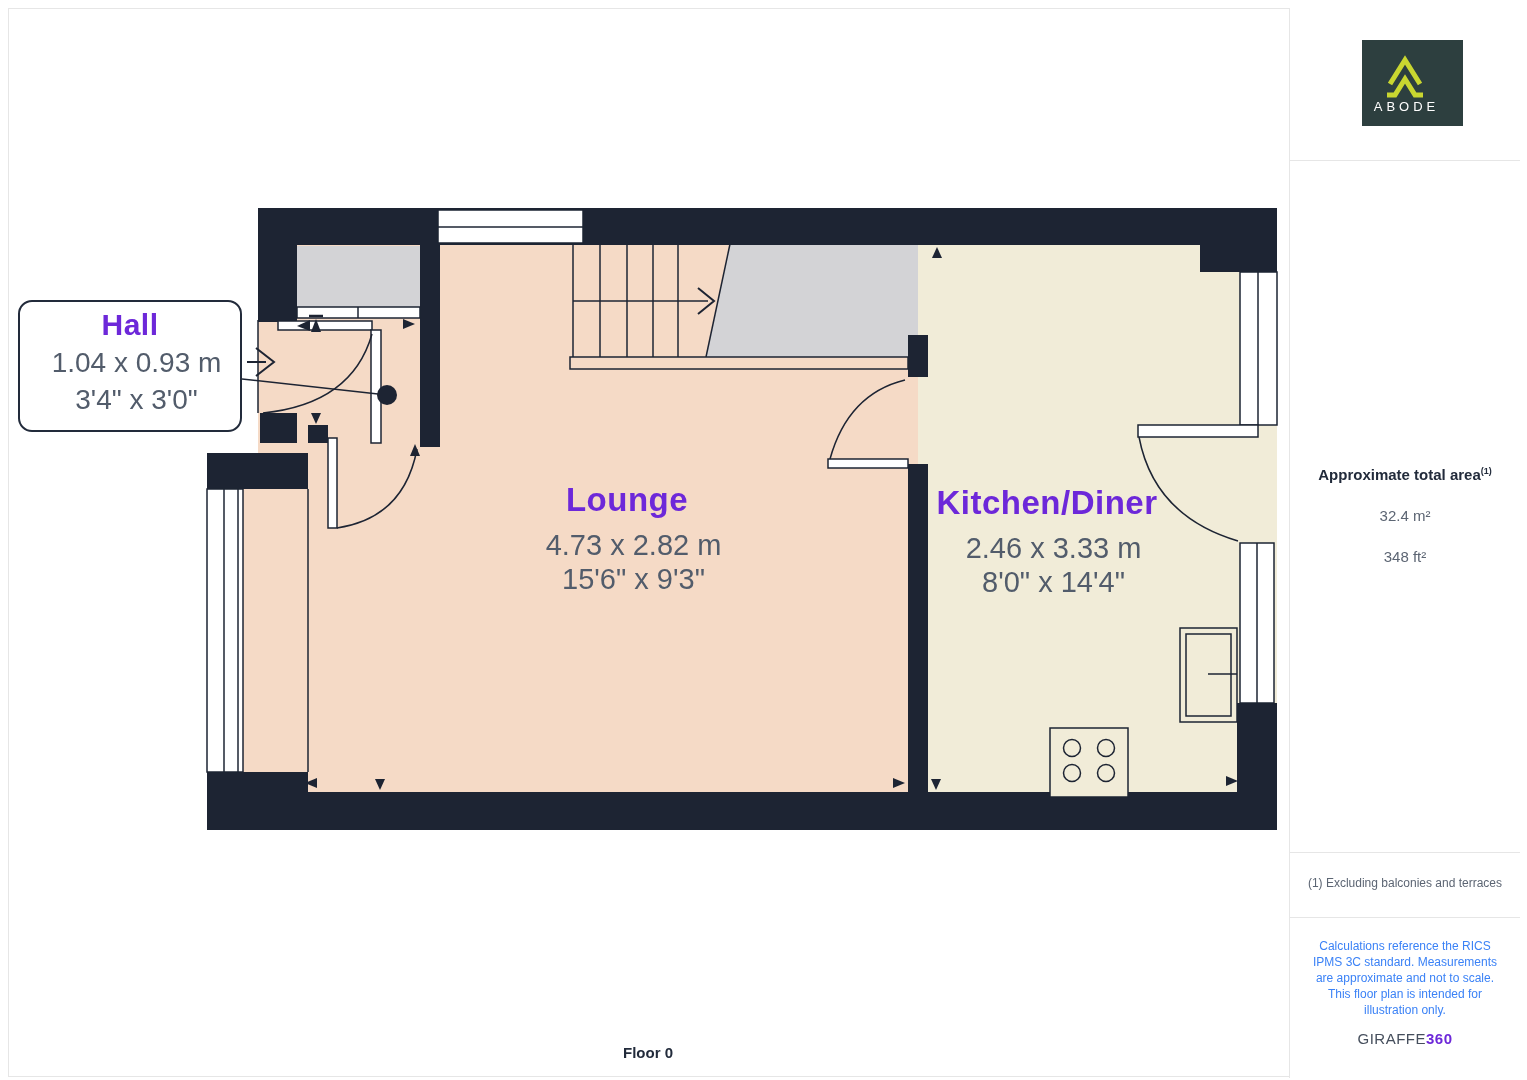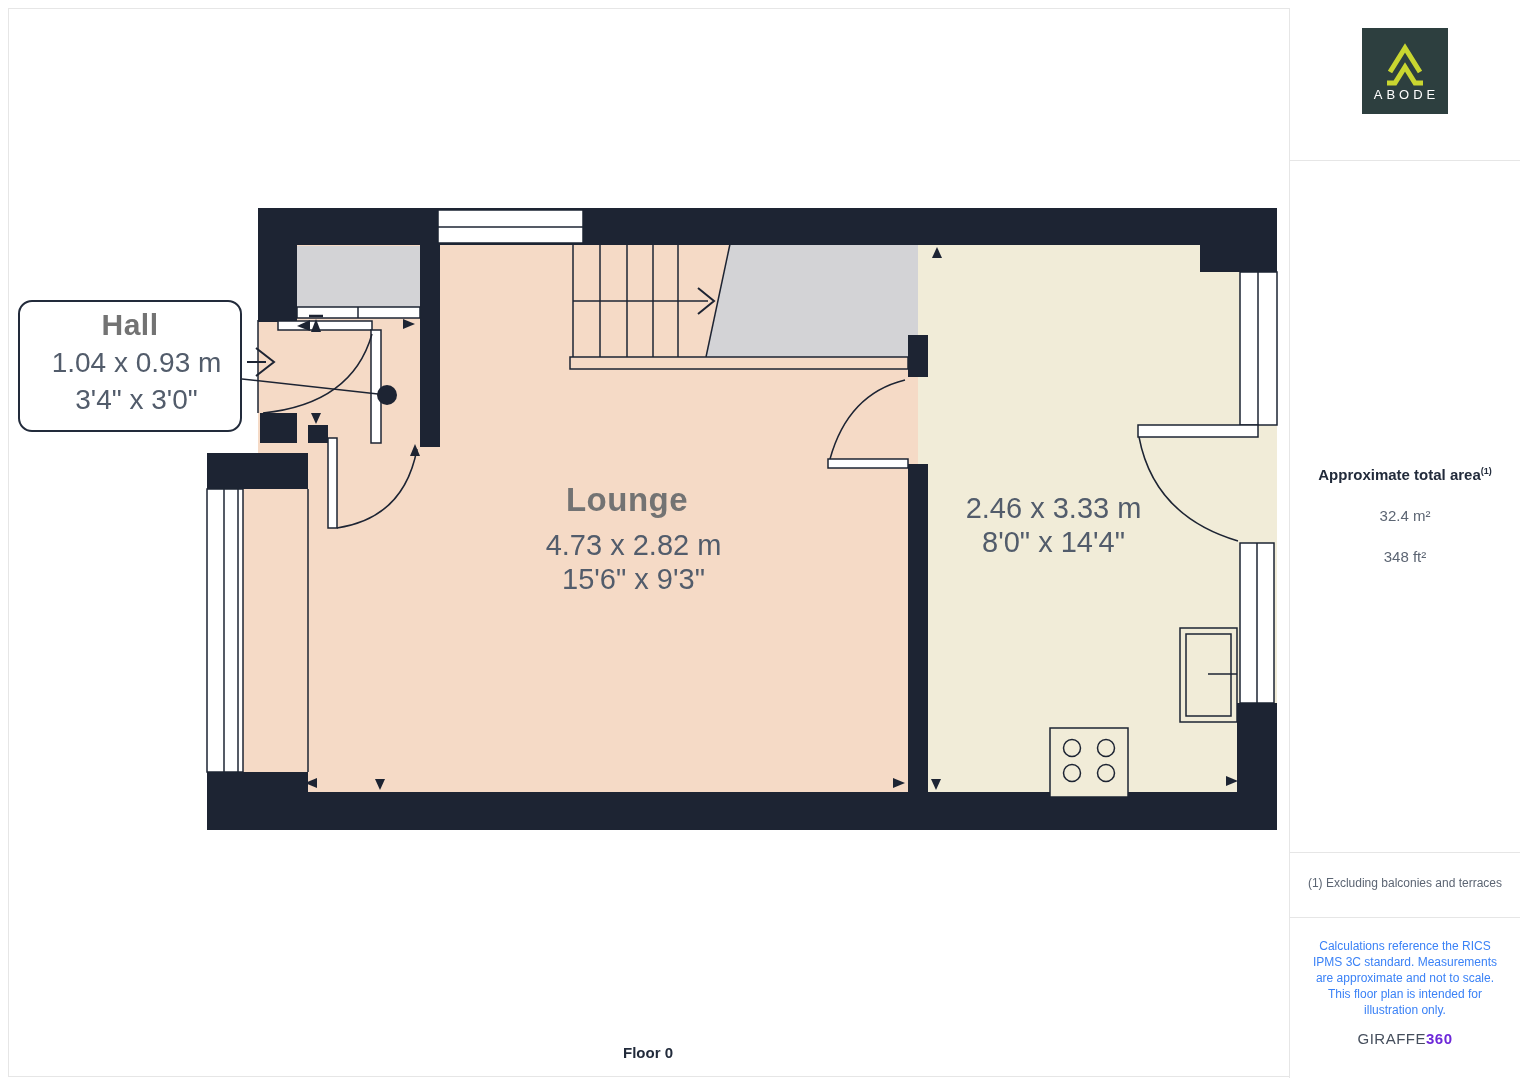--- a/index.html
+++ b/index.html
@@ -3,34 +3,34 @@
 <meta charset="utf-8">
 <style>
   html,body{margin:0;padding:0;background:#ffffff;}
   body{width:1527px;height:1080px;position:relative;overflow:hidden;
        font-family:"Liberation Sans", sans-serif;-webkit-font-smoothing:antialiased;}
   .frame{position:absolute;left:8px;top:8px;width:1510px;height:1069px;
          border:1px solid #e6e6e6;box-sizing:border-box;pointer-events:none;}
   
   #plan-svg{position:absolute;left:0;top:0;}
   .room-label{position:absolute;width:320px;text-align:center;pointer-events:none;}
-  .room-name{font-weight:bold;font-size:33px;color:#737373;line-height:40px;letter-spacing:.5px;}
+  .room-name{font-weight:bold;font-size:33px;color:#6d28d9;line-height:40px;letter-spacing:.5px;}
   .room-dim{font-size:29px;color:#525c6b;line-height:34px;margin-left:13px;}
   .hall-callout{position:absolute;left:18px;top:300px;width:224px;height:132px;
         background:#ffffff;border:2px solid #222b3b;border-radius:14px;box-sizing:border-box;
         text-align:center;z-index:3;}
   .hall-callout .room-name{font-size:30px;line-height:38px;margin-top:4px;}
   .hall-callout .room-dim{font-size:28px;line-height:37px;}
   .floor-label{position:absolute;left:548px;top:1044px;width:200px;text-align:center;
         font-size:15px;font-weight:bold;color:#222b3b;}
   
   .sidebar{position:absolute;left:1289px;top:8px;width:230px;height:1070px;
         border-left:1px solid #e6e6e6;box-sizing:border-box;background:#fff;}
   .sb-divider{position:absolute;left:0;width:230px;border-top:1px solid #e6e6e6;height:0;}
-  .logo{position:absolute;left:72px;top:20px;width:86px;height:86px;background:#2d3f3f;}
+  .logo{position:absolute;left:72px;top:32px;width:86px;height:86px;background:#2d3f3f;padding-left:15px;}
   .logo-text{position:absolute;left:0;bottom:12px;width:86px;text-align:center;
         color:#ffffff;font-size:13px;letter-spacing:4px;padding-left:3px;box-sizing:border-box;}
   .area-block{position:absolute;left:0;top:458px;width:230px;text-align:center;}
   .area-title{font-size:15px;font-weight:bold;color:#222b3b;}
   .area-title sup{font-size:9px;}
   .area-val{font-size:15px;color:#5c6573;margin-top:24px;}
   .footnote{position:absolute;left:10px;top:868px;width:210px;text-align:center;
         font-size:12px;color:#5c6573;}
   .disclaimer{position:absolute;left:21px;top:930px;width:188px;text-align:center;
         font-size:12px;line-height:16px;color:#3b82f6;}
@@ -152,20 +152,21 @@
   <div class="room-dim">3'4" x 3'0"</div>
 </div>
 
 <div class="room-label" style="left:467px;top:480px;">
   <div class="room-name">Lounge</div>
   <div class="room-dim" style="margin-top:8px;">4.73 x 2.82 m</div>
   <div class="room-dim">15'6" x 9'3"</div>
 </div>
 
 <div class="room-label" style="left:887px;top:483px;">
+  <div class="room-name">Kitchen/Diner</div>
   <div class="room-dim" style="margin-top:8px;">2.46 x 3.33 m</div>
   <div class="room-dim">8'0" x 14'4"</div>
 </div>
 
 <div class="floor-label">Floor 0</div>
 
 <div class="sidebar">
   <div class="logo">
     <svg width="86" height="50" viewBox="0 0 86 50" style="position:absolute;left:0;top:8px;">
       <path d="M 28 36 L 43 12 L 58 36" fill="none" stroke="#c9d630" stroke-width="5"></path>

